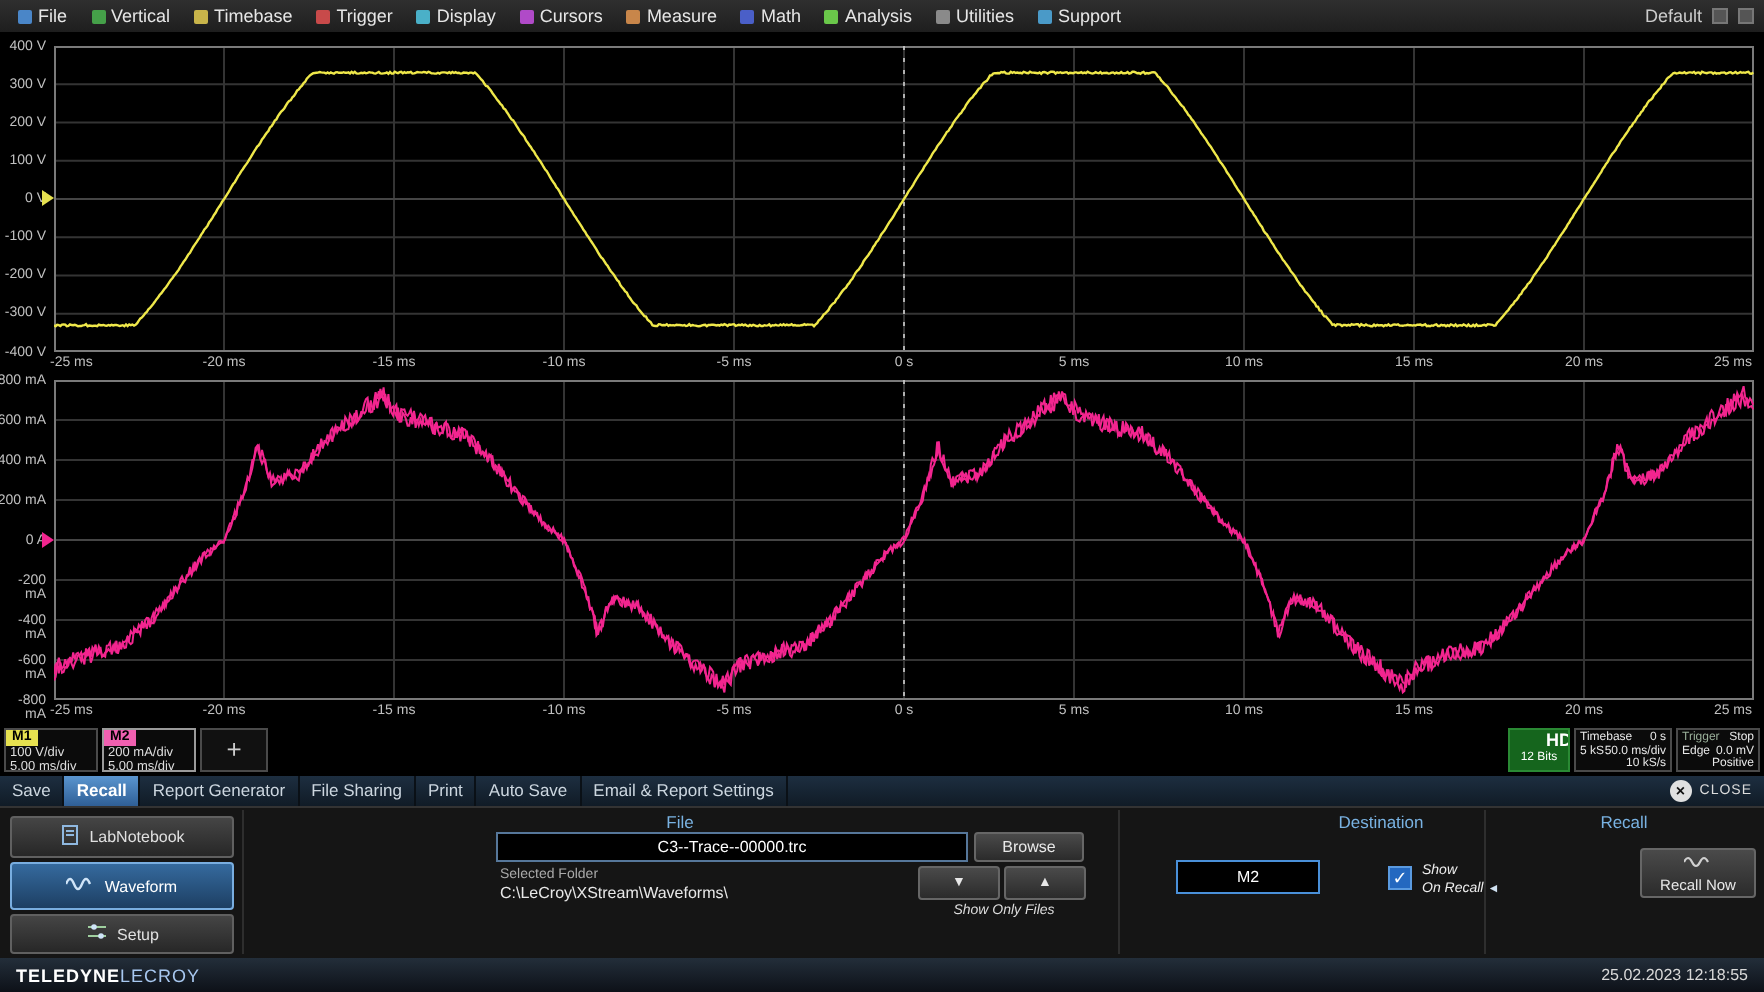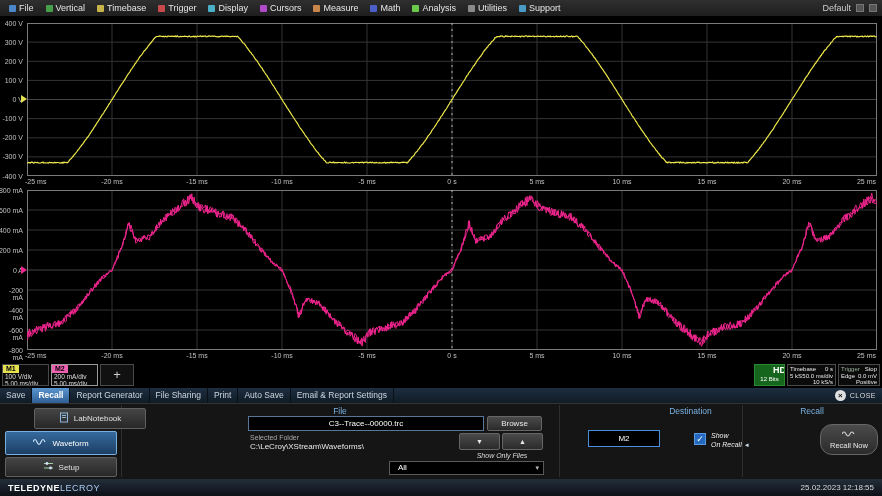--- a/index.html
+++ b/index.html
@@ -55,39 +55,39 @@
 
   
   .dialog{position:absolute;top:403px;left:0;width:882px;height:76px;background:#151515;border-top:1px solid #333;box-sizing:border-box;}
   .vdiv{position:absolute;top:405px;height:72px;width:1px;background:#2e2e2e;}
   #vd1{left:121px;} #vd2{left:559px;} #vd3{left:742px;}
   .sechdr{position:absolute;top:406px;font-size:8.5px;color:#79b2e2;}
   #hdr-file{left:121px;width:438px;text-align:center;}
   #hdr-dest{left:559px;width:183px;text-align:center;padding-left:40px;}
   #hdr-recall{left:742px;width:140px;text-align:center;}
   .navbtn{position:absolute;left:5px;width:112px;background:linear-gradient(#454545,#272727);border:1px solid #606060;border-radius:2px;color:#e0e0e0;font-size:8px;display:flex;align-items:center;justify-content:center;gap:5px;box-sizing:border-box;}
-  #nb-lab{top:408px;height:21px;margin-left:29px;}
+  #nb-lab{top:408px;height:21px;}
   #nb-wave{top:431px;height:24px;background:linear-gradient(#356a9e,#1d3f63);border-color:#79aee0;color:#fff;}
   #nb-setup{top:457px;height:20px;}
   .input{position:absolute;background:#000;border:1px solid #56779a;color:#fff;font-size:8px;text-align:center;box-sizing:border-box;}
   #fn-input{left:248px;top:416px;width:236px;height:15px;line-height:13px;}
   .btn{position:absolute;background:linear-gradient(#4a4a4a,#2b2b2b);border:1px solid #666;border-radius:2px;color:#e8e8e8;font-size:8px;text-align:center;box-sizing:border-box;}
   #browse-btn{left:487px;top:416px;width:55px;height:15px;line-height:13px;}
   #sel-folder-label{position:absolute;left:250px;top:434px;font-size:7px;color:#aaa;}
   #sel-folder-path{position:absolute;left:250px;top:442px;font-size:8px;color:#e8e8e8;}
   #down-btn{left:459px;top:433px;width:41px;height:17px;line-height:15px;font-size:7px;}
   #up-btn{left:502px;top:433px;width:41px;height:17px;line-height:15px;font-size:7px;}
   #show-only{position:absolute;left:452px;top:452px;width:100px;text-align:center;font-size:7px;font-style:italic;color:#ddd;}
   #filter-dd{left:389px;top:461px;width:155px;height:14px;border:1px solid #5a5a5a;text-align:left;padding-left:8px;line-height:12px;}
   #filter-dd .chev{float:right;margin-right:4px;color:#bbb;font-size:7px;}
   #dest-input{left:588px;top:430px;width:72px;height:17px;line-height:15px;border:1px solid #4a90d9;}
   #dest-check{position:absolute;left:694px;top:433px;width:12px;height:12px;background:#2468c0;border:1px solid #5a9ae0;color:#fff;font-size:9px;line-height:11px;text-align:center;box-sizing:border-box;}
   #dest-labels{position:absolute;left:711px;top:431px;font-size:7px;font-style:italic;color:#eee;line-height:9px;}
   #dest-labels .ptr{font-style:normal;font-size:6px;color:#cfe0f0;margin-left:2px;}
-  #recall-btn{left:820px;top:424px;width:58px;height:31px;display:flex;flex-direction:column;align-items:center;justify-content:center;gap:1px;font-size:7.5px;border-radius:12px;}
+  #recall-btn{left:820px;top:424px;width:58px;height:25px;display:flex;flex-direction:column;align-items:center;justify-content:center;gap:1px;font-size:7.5px;}
 
   
   .statusbar{position:absolute;left:0;top:479px;width:882px;height:17px;background:linear-gradient(#232e3a,#0d1118);display:flex;align-items:center;padding:0 8px;box-sizing:border-box;}
   .brand{font-size:9px;color:#fff;font-weight:bold;letter-spacing:.5px;}
   .brand2{font-size:9px;color:#a8c8f0;letter-spacing:.5px;}
   .datetime{margin-left:auto;font-size:8px;color:#d8d8d8;}
 </style>
 </head>
 <body>
 
@@ -337,21 +337,20 @@
     <span>Setup</span>
   </div>
 
   <div class="input" id="fn-input">C3--Trace--00000.trc</div>
   <div class="btn" id="browse-btn">Browse</div>
   <div id="sel-folder-label">Selected Folder</div>
   <div id="sel-folder-path">C:\LeCroy\XStream\Waveforms\</div>
   <div class="btn" id="down-btn"><span>▼</span></div>
   <div class="btn" id="up-btn"><span>▲</span></div>
   <div id="show-only">Show Only Files</div>
-  <div class="input" id="filter-dd"><span class="chev">▾</span><span>All</span></div>
 
   <div class="input" id="dest-input">M2</div>
   <div id="dest-check">✓</div>
   <div id="dest-labels">
     <div><span>Show</span></div>
     <div><span>On Recall</span><span class="ptr">◄</span></div>
   </div>
 
   <div class="btn" id="recall-btn">
     <span><svg width="14" height="8">

